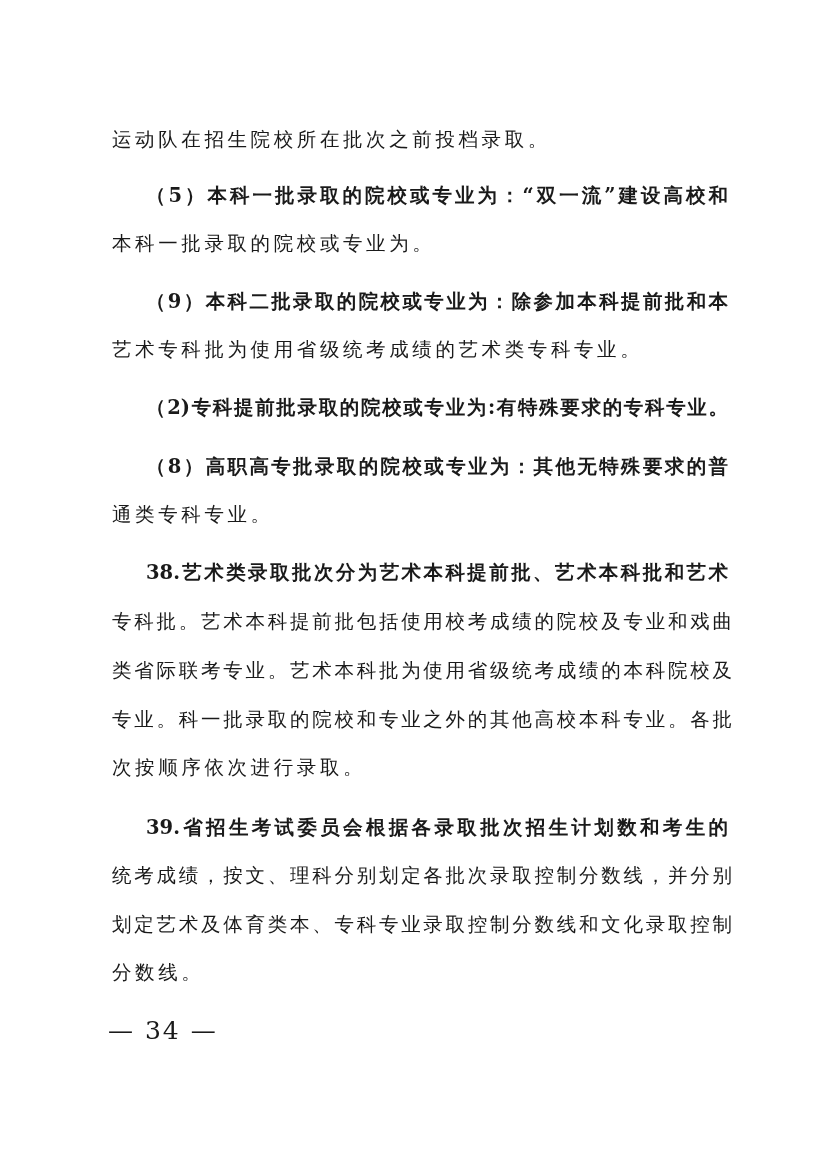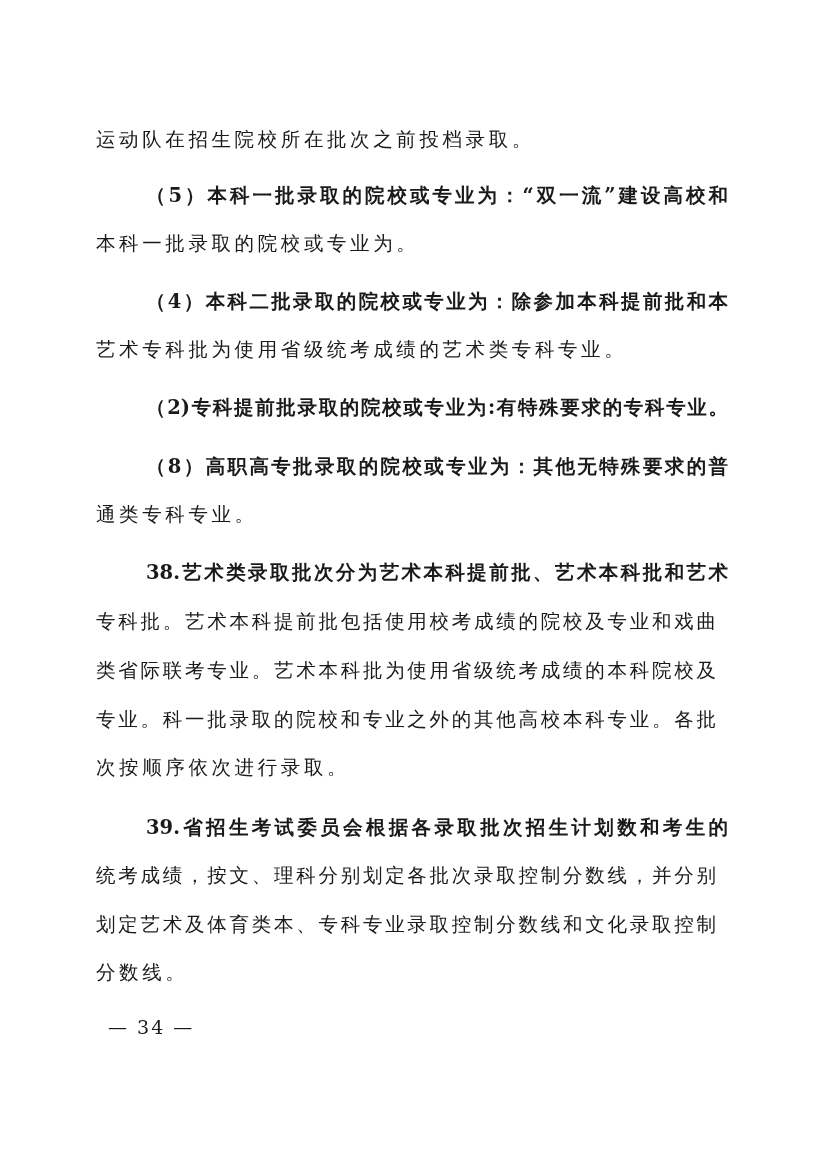--- a/index.html
+++ b/index.html
@@ -1,34 +1,34 @@
 <!DOCTYPE html>
 <html><head>
   <meta charset="utf-8">
   <style>
     html, body { margin: 0; padding: 0; background: #ffffff; }
     body { width: 827px; height: 1170px; position: relative; overflow: hidden;
       font-family: "DejaVu Serif", "Liberation Serif", serif; color: #1a1a1a; }
-    .line { position: absolute; left: 96px; width: 620px; font-size: 19.5px;
+    .line { position: absolute; left: 112px; width: 620px; font-size: 19.5px;
       white-space: nowrap; letter-spacing: 3.6px; line-height: 24px; }
     .line.justify { text-align: justify; text-align-last: justify; letter-spacing: 0; }
     .indent { left: 146px; width: 582px; font-weight: bold; }
-    .page-num { position: absolute; left: 108px; top: 1016px; font-size: 19px;
+    .page-num { position: absolute; left: 108px; top: 1016px; font-size: 25px;
       letter-spacing: 2px; }
   </style>
 </head>
 <body>
 
 <div>
   <div class="line" style="top:128px">运动队在招生院校所在批次之前投档录取。</div>
 
   <div class="line indent justify" style="top:184px">（5）本科一批录取的院校或专业为：“双一流”建设高校和</div>
   <div class="line" style="top:232px">本科一批录取的院校或专业为。</div>
 
-  <div class="line indent justify" style="top:290px">（4）本科二批录取的院校或专业为：除参加本科提前批和本</div>
+  <div class="line indent justify" style="top:290px">（9）本科二批录取的院校或专业为：除参加本科提前批和本</div>
   <div class="line" style="top:338px">艺术专科批为使用省级统考成绩的艺术类专科专业。</div>
 
   <div class="line indent justify" style="top:396px">（2)专科提前批录取的院校或专业为:有特殊要求的专科专业。</div>
 
   <div class="line indent justify" style="top:455px">（8）高职高专批录取的院校或专业为：其他无特殊要求的普</div>
   <div class="line" style="top:503px">通类专科专业。</div>
 
   <div class="line indent justify" style="top:561px">38.艺术类录取批次分为艺术本科提前批、艺术本科批和艺术</div>
   <div class="line justify" style="top:610px">专科批。艺术本科提前批包括使用校考成绩的院校及专业和戏曲</div>
   <div class="line justify" style="top:659px">类省际联考专业。艺术本科批为使用省级统考成绩的本科院校及</div>

